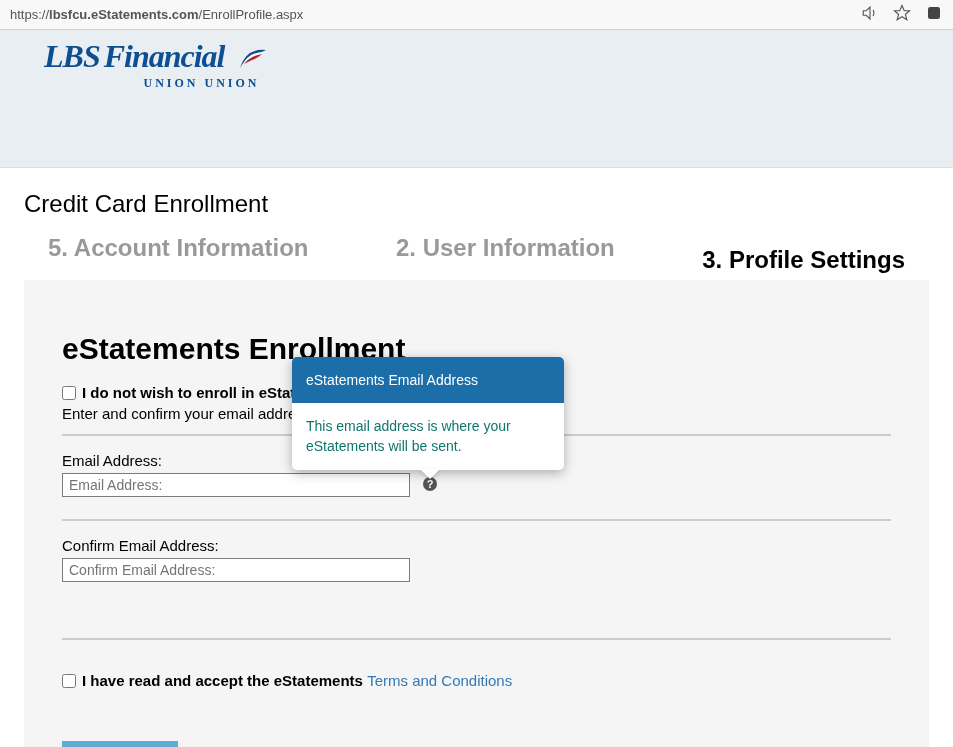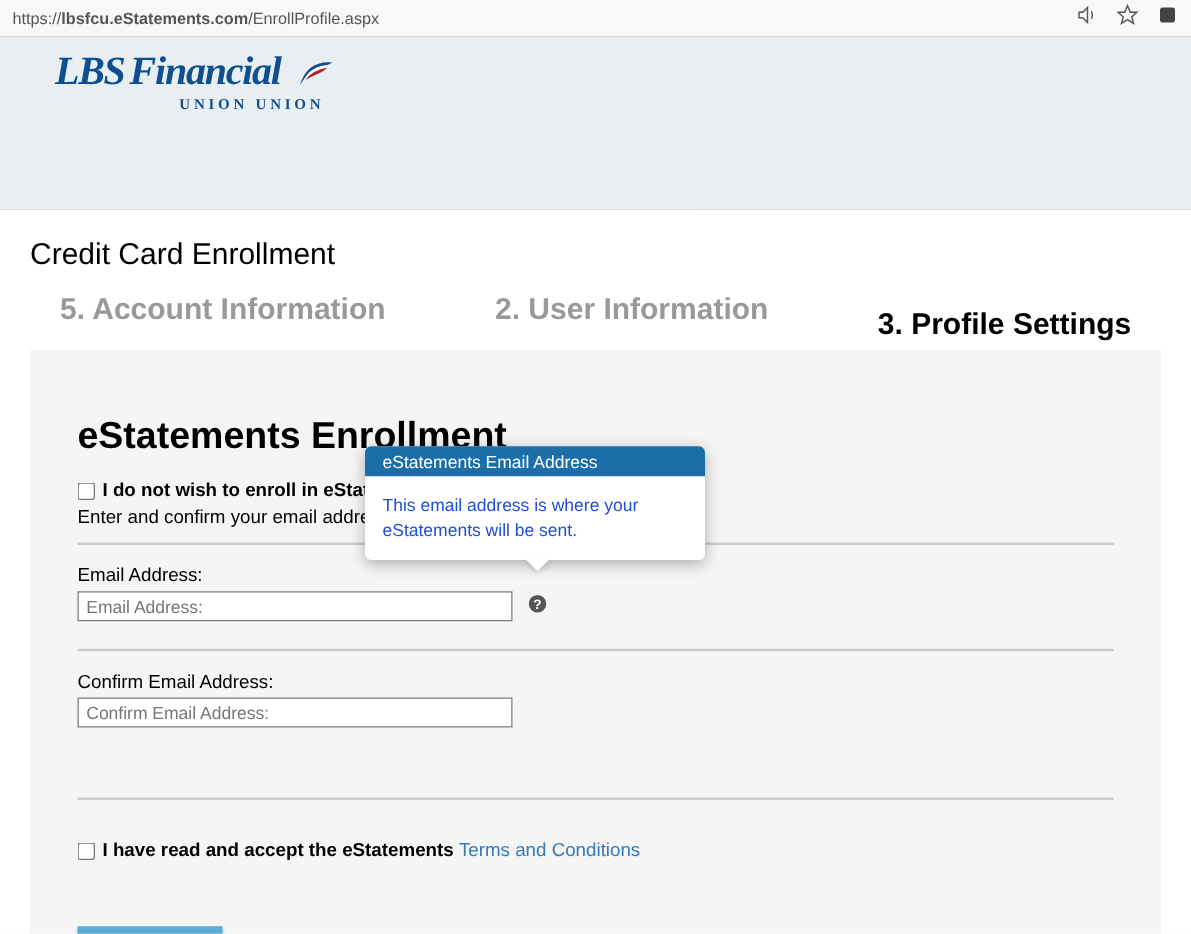--- a/index.html
+++ b/index.html
@@ -171,28 +171,28 @@
       top: -95px;
       width: 272px;
       background: #fff;
       border-radius: 5px;
       box-shadow: 0 3px 12px rgba(0,0,0,0.3);
       z-index: 10;
     }
     .tooltip-header {
       background: #1b6ea8;
       color: #fff;
-      padding: 4px 14px;
+      padding: 15px 14px;
       font-size: 14px;
       border-radius: 5px 5px 0 0;
     }
     .tooltip-body {
       padding: 14px;
       font-size: 14px;
-      color: #1d4ed8;
+      color: #0f766e;
       line-height: 1.4;
     }
     .tooltip-arrow {
       position: absolute;
       bottom: -9px;
       left: 128px;
       width: 0;
       height: 0;
       border-left: 10px solid transparent;
       border-right: 10px solid transparent;

